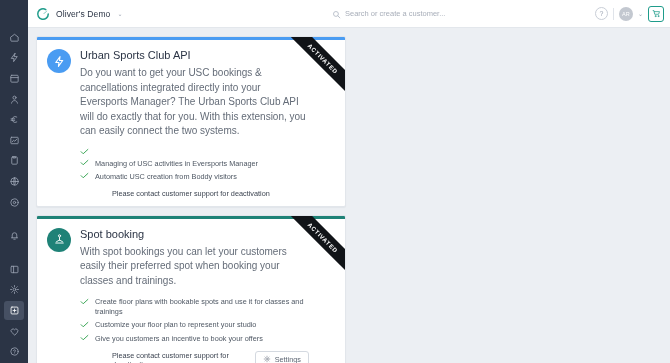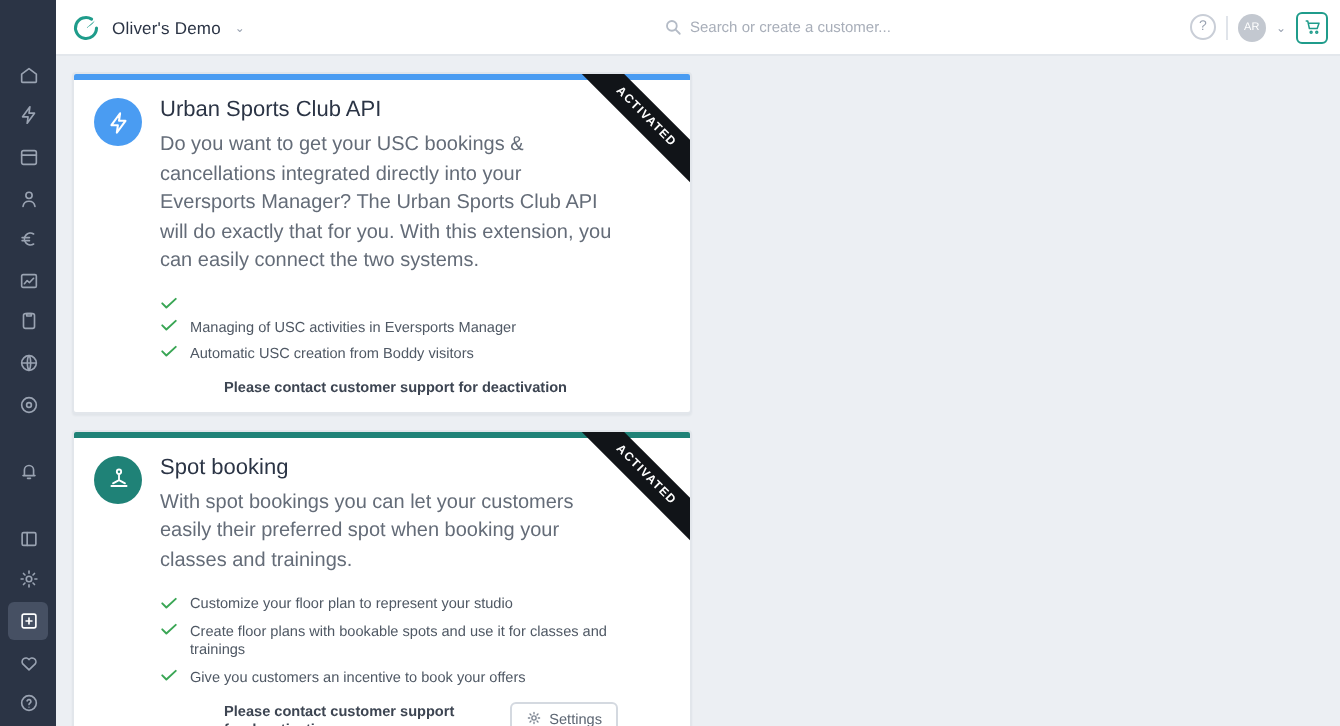--- a/index.html
+++ b/index.html
@@ -124,21 +124,21 @@
   .card-desc { font-size: 10px; line-height: 1.45; color: #646c78; }
 
   .feature-list { margin: 9px 0 0 0; list-style: none; }
   .feature-list li { display: flex; gap: 6px; font-size: 7.3px; line-height: 1.35;
     color: #4f5864; margin-bottom: 3.5px; align-items: flex-start; }
   .check { color: #3aa655; flex: 0 0 9px; margin-top: .5px; }
   .check svg { width: 9px; height: 7px; display:block; }
 
   .card-foot { display: flex; align-items: center; justify-content: space-between;
     margin-top: 7px; gap: 8px; }
-  .foot-note { font-size: 7.3px; font-weight: bold; color: #3d4552; padding-left: 32px; }
+  .foot-note { font-size: 7.3px; font-weight: normal; color: #3d4552; padding-left: 32px; }
   .settings-btn {
     display: flex; align-items: flex-start; gap: 4px;
     border: 1px solid #d4d9e0; border-radius: 3px; background: #fff;
     padding: 3px 7px; font-size: 7.3px; color: #5d6673;
     font-family: "Liberation Sans", sans-serif; cursor: pointer; white-space: nowrap;
   }
   .settings-btn svg { width: 8px; height: 8px; color: #7b8390; }
   .foot-spacer { flex: 1; }
 </style>
 </head>
@@ -378,29 +378,29 @@
               <div class="card-main">
                 <div class="card-title">Spot booking</div>
                 <div class="card-desc">With spot bookings you can let your customers easily their preferred spot when booking your classes and trainings.</div>
                 <ul class="feature-list">
                   <li>
                     <span class="check">
                       <svg viewBox="0 0 24 18" fill="none" stroke="currentColor" stroke-width="2.6" stroke-linecap="round" stroke-linejoin="round">
                         <path d="M3 9.5 8.5 15 21 3.5"></path>
                       </svg>
                     </span>
+                    <span>Create floor plans with bookable spots and use it for classes and trainings</span>
+                  </li>
+                  <li>
+                    <span class="check">
+                      <svg viewBox="0 0 24 18" fill="none" stroke="currentColor" stroke-width="2.6" stroke-linecap="round" stroke-linejoin="round">
+                        <path d="M3 9.5 8.5 15 21 3.5"></path>
+                      </svg>
+                    </span>
                     <span>Customize your floor plan to represent your studio</span>
-                  </li>
-                  <li>
-                    <span class="check">
-                      <svg viewBox="0 0 24 18" fill="none" stroke="currentColor" stroke-width="2.6" stroke-linecap="round" stroke-linejoin="round">
-                        <path d="M3 9.5 8.5 15 21 3.5"></path>
-                      </svg>
-                    </span>
-                    <span>Create floor plans with bookable spots and use it for classes and trainings</span>
                   </li>
                   <li>
                     <span class="check">
                       <svg viewBox="0 0 24 18" fill="none" stroke="currentColor" stroke-width="2.6" stroke-linecap="round" stroke-linejoin="round">
                         <path d="M3 9.5 8.5 15 21 3.5"></path>
                       </svg>
                     </span>
                     <span>Give you customers an incentive to book your offers</span>
                   </li>
                 </ul>

